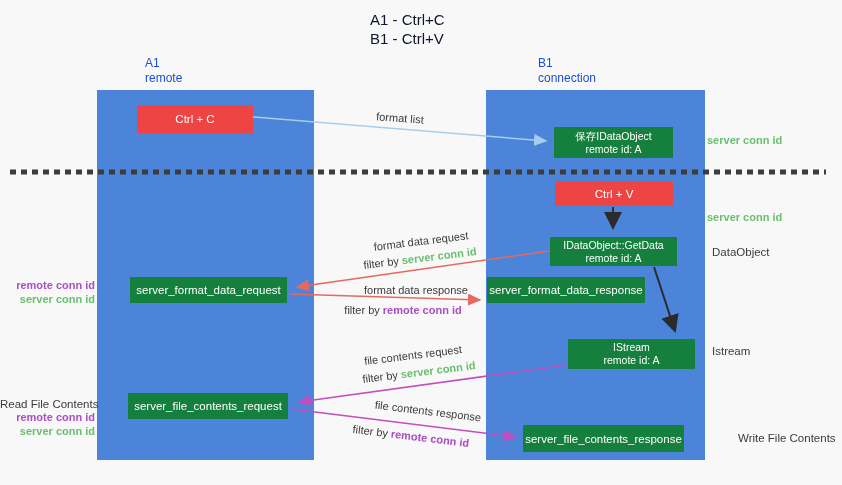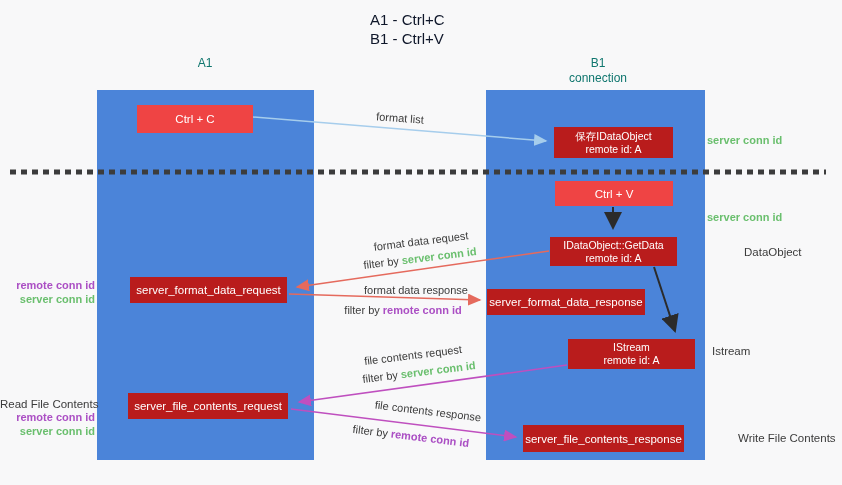--- a/index.html
+++ b/index.html
@@ -9,37 +9,37 @@
   
   .column{position:absolute;background:#4b84d9;z-index:1;}
   .column-left{left:97px;top:90px;width:217px;height:370px;}
   .column-right{left:486px;top:90px;width:219px;height:370px;}
 
   
   svg.arrows{position:absolute;left:0;top:0;z-index:2;}
 
   
   .title{position:absolute;left:370px;top:10px;font-size:15px;color:#0f172a;line-height:19px;z-index:3;}
-  .col-header{position:absolute;top:56px;width:120px;text-align:center;font-size:12px;color:#0f766e;line-height:15px;z-index:3;}
+  .col-header{position:absolute;top:56px;width:120px;font-size:12px;color:#1d4ed8;line-height:15px;z-index:3;}
   .col-header-left{left:145px;}
   .col-header-right{left:538px;}
 
   
   .node{position:absolute;z-index:4;display:flex;flex-direction:column;align-items:center;justify-content:center;color:#fff;text-align:center;}
   .node-green{background:#ef4444;}
-  .node-orange{background:#b91c1c;}
+  .node-orange{background:#15803d;}
   .one-line{font-size:11.5px;}
   .two-line{font-size:10.5px;line-height:13px;}
 
   .box-ctrl-c{left:137px;top:105px;width:116px;height:28px;}
   .box-save-dataobject{left:554px;top:127px;width:119px;height:31px;}
   .box-ctrl-v{left:555px;top:181px;width:118px;height:25px;}
   .box-getdata{left:550px;top:237px;width:127px;height:29px;}
   .box-format-request{left:130px;top:277px;width:157px;height:26px;}
-  .box-format-response{left:487px;top:289px;width:158px;height:26px;}
+  .box-format-response{left:487px;top:277px;width:158px;height:26px;}
   .box-istream{left:568px;top:339px;width:127px;height:30px;}
   .box-file-request{left:128px;top:393px;width:160px;height:26px;}
   .box-file-response{left:523px;top:425px;width:161px;height:27px;}
 
   
   .flow-label{position:absolute;z-index:3;font-size:11px;color:#3b3b3b;white-space:nowrap;transform:translate(-50%,-50%);}
   .lbl-format-list{left:400px;top:118px;transform:translate(-50%,-50%) rotate(4deg);}
   .lbl-fdr{left:421px;top:241px;transform:translate(-50%,-50%) rotate(-7deg);}
   .lbl-fdr-filter{left:420px;top:258px;transform:translate(-50%,-50%) rotate(-7deg);}
   .lbl-fdresp{left:416px;top:290px;}
@@ -54,21 +54,21 @@
 
   
   .side-label{position:absolute;z-index:3;font-size:11px;white-space:nowrap;}
   .side-dark{color:#3b3b3b;}
   .side-green{color:#6abf6e;font-weight:bold;}
   .side-purple{color:#ab4fc4;font-weight:bold;}
   .right-col-lbl{left:707px;}
   .left-col-lbl{width:95px;text-align:right;left:0;padding-right:0;}
   .lbl-sc-top{top:134px;}
   .lbl-sc-mid{top:211px;}
-  .lbl-dataobject{left:712px;top:246px;font-size:11.5px;margin-left:32px;}
+  .lbl-dataobject{left:712px;top:246px;font-size:11.5px;}
   .lbl-istream-side{left:712px;top:345px;font-size:11.5px;}
   .lbl-write-file{left:714px;top:432px;font-size:11.5px;margin-left:24px;}
   .lbl-left-remote1{top:279px;}
   .lbl-left-server1{top:293px;}
   .lbl-read-file{top:398px;font-size:11.5px;}
   .lbl-left-remote2{top:411px;}
   .lbl-left-server2{top:425px;}
 </style>
 </head>
 <body>
@@ -111,20 +111,21 @@
     <line x1="291" y1="409" x2="516" y2="437" stroke="#bf4fbf" stroke-width="1.5" marker-end="url(#m-magenta)"></line>
   </svg>
 
   <div class="title">
     <div>A1 - Ctrl+C</div>
     <div>B1 - Ctrl+V</div>
   </div>
 
   <div class="col-header col-header-left">
     <div>A1</div>
+    <div>remote</div>
   </div>
   <div class="col-header col-header-right">
     <div>B1</div>
     <div>connection</div>
   </div>
 
   <div class="node node-green one-line box-ctrl-c">
     <span>Ctrl + C</span>
   </div>
 

